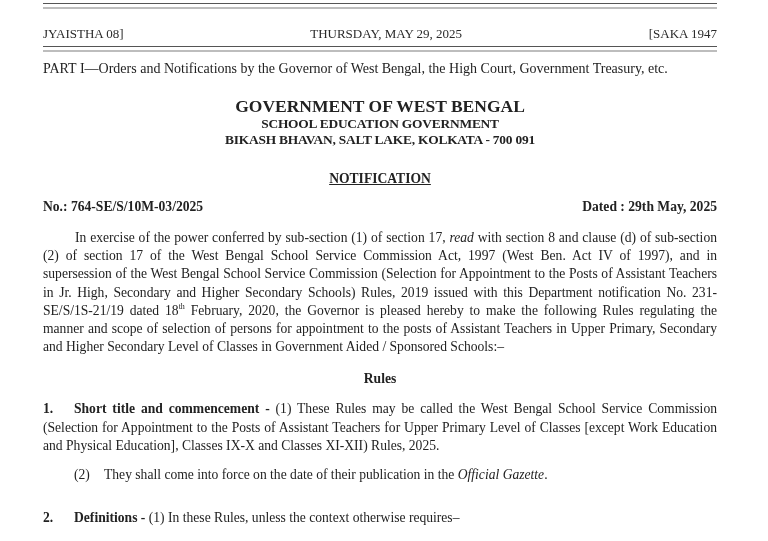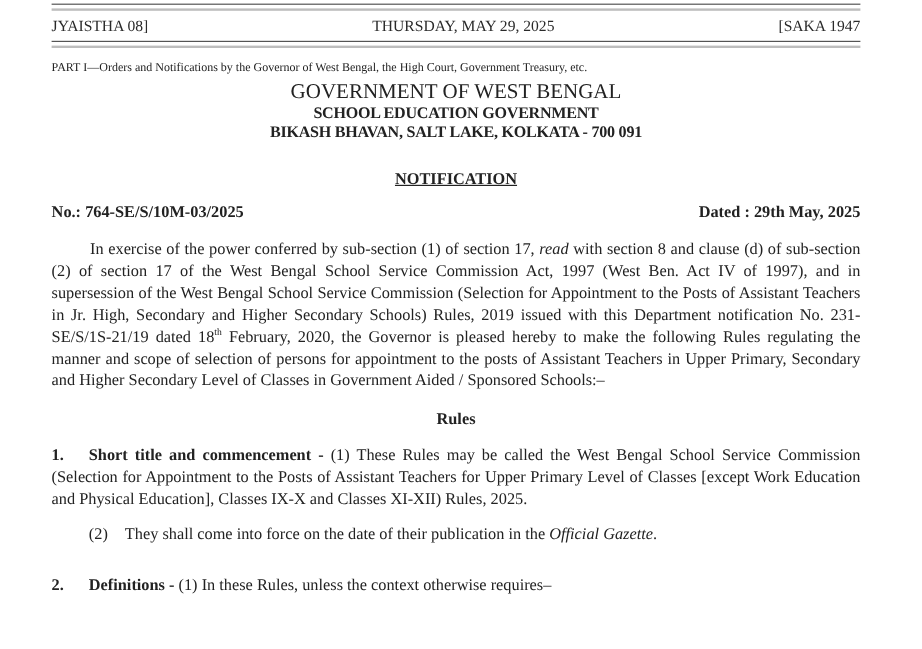--- a/index.html
+++ b/index.html
@@ -8,27 +8,27 @@
     font-family: "Liberation Serif", "DejaVu Serif", serif;
     color: #222;
   }
   .page { position: absolute; left: 43px; top: 0; width: 674px; }
   .rule-dark { height: 1px; background: #555; }
   .rule-light { height: 2px; background: #bdbdbd; }
   .top-rules { margin-top: 3px; }
   .top-rules .rule-light { margin-top: 3px; }
   .running-head {
     display: flex; justify-content: space-between; align-items: center;
-    font-size: 13px; height: 24px; line-height: 24px; margin-top: 1px;
+    font-size: 13px; height: 24px; line-height: 24px; margin-top: 13px;
     color: #2a2a2a;
   }
   .mid-rules .rule-light { margin-top: 3px; }
-  .part-line { font-size: 10px; margin-top: 8px; line-height: 18px; }
+  .part-line { font-size: 14px; margin-top: 8px; line-height: 18px; }
   .center { text-align: center; }
-  .gov-title { font-weight: normal; font-size: 17.5px; margin-top: 0; line-height: 20px; }
+  .gov-title { font-weight: bold; font-size: 17.5px; margin-top: 18px; line-height: 20px; }
   .dept { font-weight: bold; font-size: 13.4px; line-height: 16px; letter-spacing: -0.2px; }
   .notif-title { font-weight: bold; font-size: 13.6px; text-decoration: underline; margin-top: 23px; line-height: 16px; }
   .ref-line { display: flex; justify-content: space-between; font-weight: bold; font-size: 13.6px; margin-top: 12px; line-height: 16px; gap: 45px; }
   .body-para { font-size: 13.6px; line-height: 18.2px; text-align: justify; text-indent: 32px; margin-top: 14px; }
   .body-para sup { font-size: 8px; line-height: 0; }
   .rules-head { font-weight: bold; font-size: 13.6px; text-align: center; margin-top: 15px; line-height: 16px; }
   .clause { font-size: 13.6px; line-height: 18.2px; text-align: justify; margin-top: 13px; }
   .clause .num { font-weight: bold; display: inline-block; width: 31px; }
   .clause .heading { font-weight: bold; }
   .sub-clause { font-size: 13.6px; line-height: 18px; margin-top: 11px; padding-left: 31px; }

